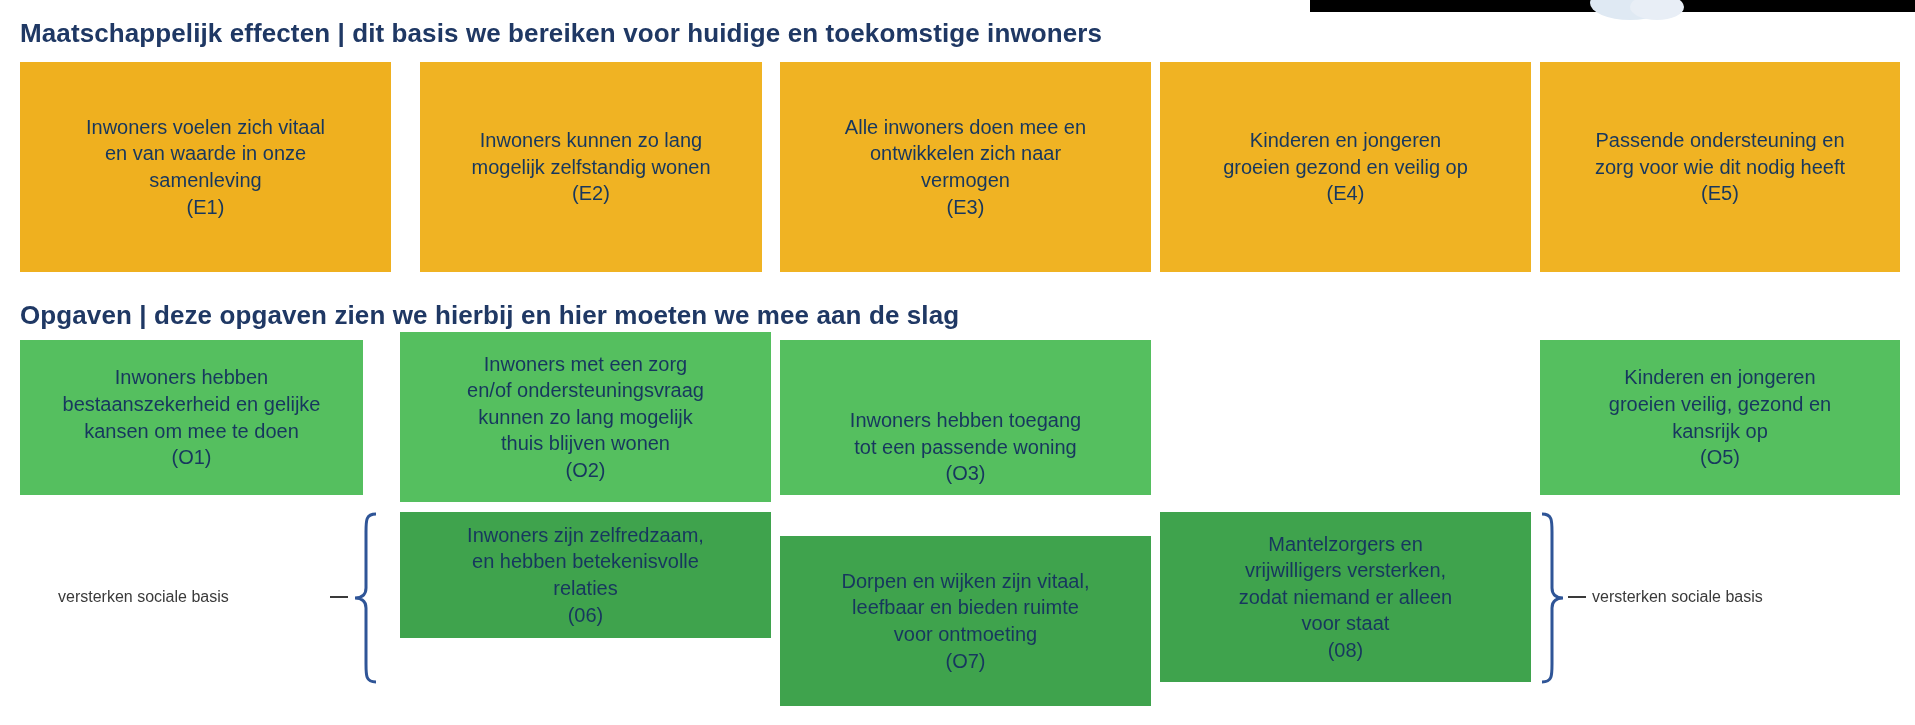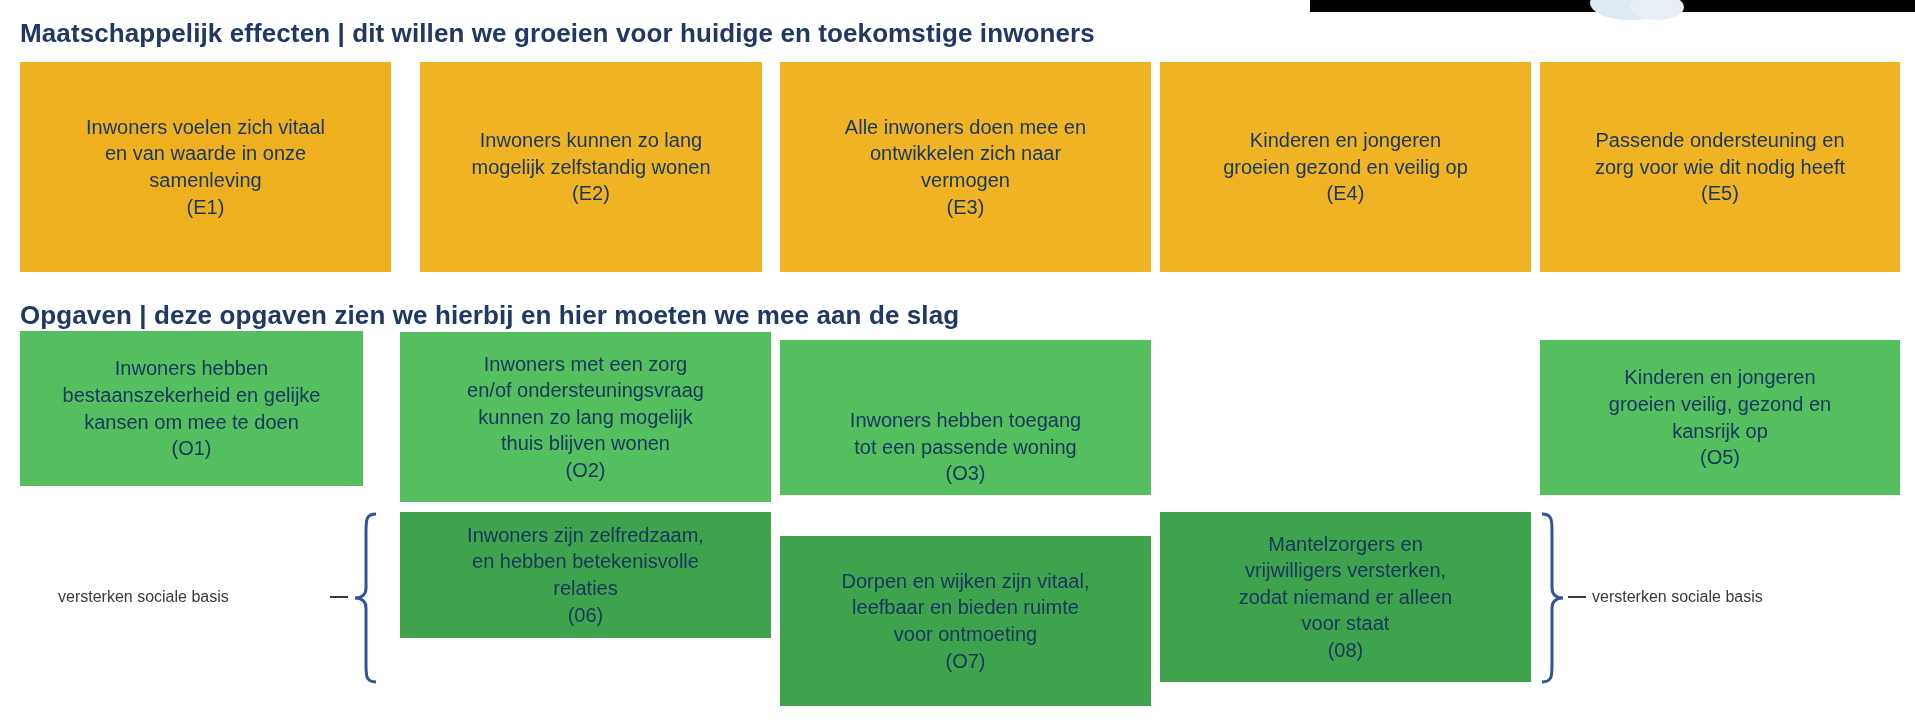--- a/index.html
+++ b/index.html
@@ -77,21 +77,21 @@
   .card-basis  { background: #3fa34d; }
 
   
   #e1 { left: 20px;   top: 62px;  width: 371px; height: 210px; }
   #e2 { left: 400px;  top: 62px;  width: 342px; height: 210px; margin-left: 20px; }
   #e3 { left: 780px;  top: 62px;  width: 371px; height: 210px; }
   #e4 { left: 1160px; top: 62px;  width: 371px; height: 210px; }
   #e5 { left: 1540px; top: 62px;  width: 360px; height: 210px; align-items: center; }
 
   
-  #o1 { left: 20px;   top: 331px; width: 343px; height: 155px; justify-content: center; }
+  #o1 { left: 20px;   top: 340px; width: 343px; height: 155px; justify-content: center; }
   #o2 { left: 400px;  top: 332px; width: 371px; height: 170px; }
   #o3 { left: 780px;  top: 340px; width: 371px; height: 155px; align-items: flex-end; }
   #o4 { left: 1160px; top: 332px; width: 371px; height: 170px; }
   #o5 { left: 1540px; top: 340px; width: 360px; height: 155px; }
 
   
   #o6 { left: 400px;  top: 512px; width: 371px; height: 126px; }
   #o7 { left: 780px;  top: 512px; width: 371px; height: 170px; margin-top: 24px; }
   #o8 { left: 1160px; top: 512px; width: 371px; height: 170px; }
 
@@ -126,21 +126,21 @@
 </style>
 </head>
 <body>
 
 <div id="page">
 
   <div class="top-band"></div>
   <div class="cloud-blob"></div>
   <div class="cloud-blob2"></div>
 
-  <div class="section-title" id="title-effecten">Maatschappelijk effecten | dit willen we groeien voor huidige en toekomstige inwoners</div>
+  <div class="section-title" id="title-effecten">Maatschappelijk effecten | dit basis we bereiken voor huidige en toekomstige inwoners</div>
 
   <div class="card card-effect e1" id="e1">
     <span class="txt">Inwoners voelen zich vitaal
 en van waarde in onze
 samenleving
 (E1)</span>
   </div>
   <div class="card card-effect" id="e2">
     <span class="txt">Inwoners kunnen zo lang
 mogelijk zelfstandig wonen

